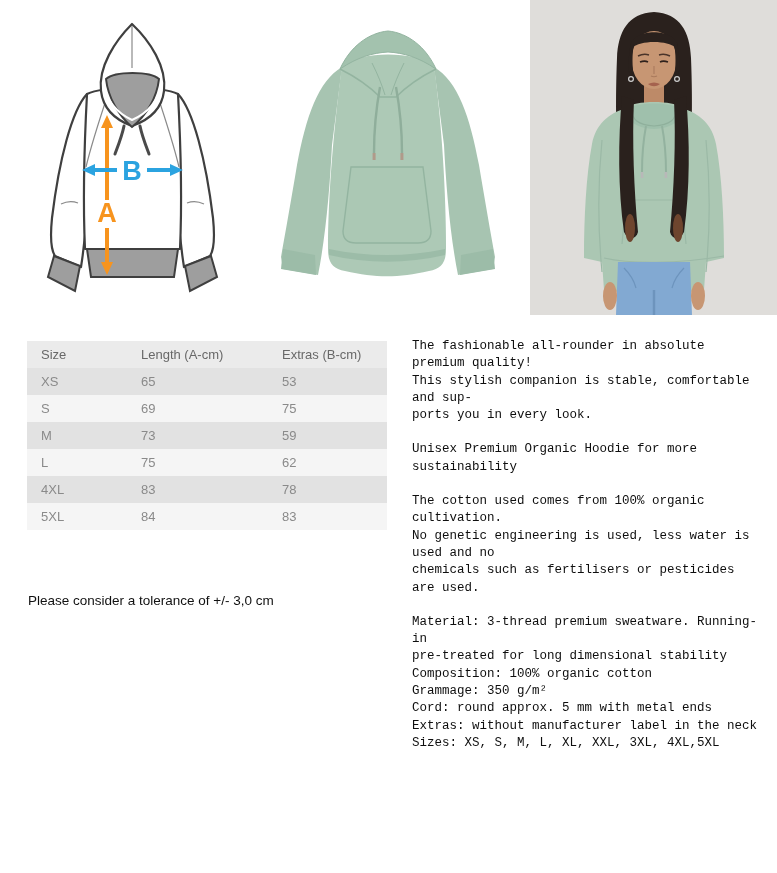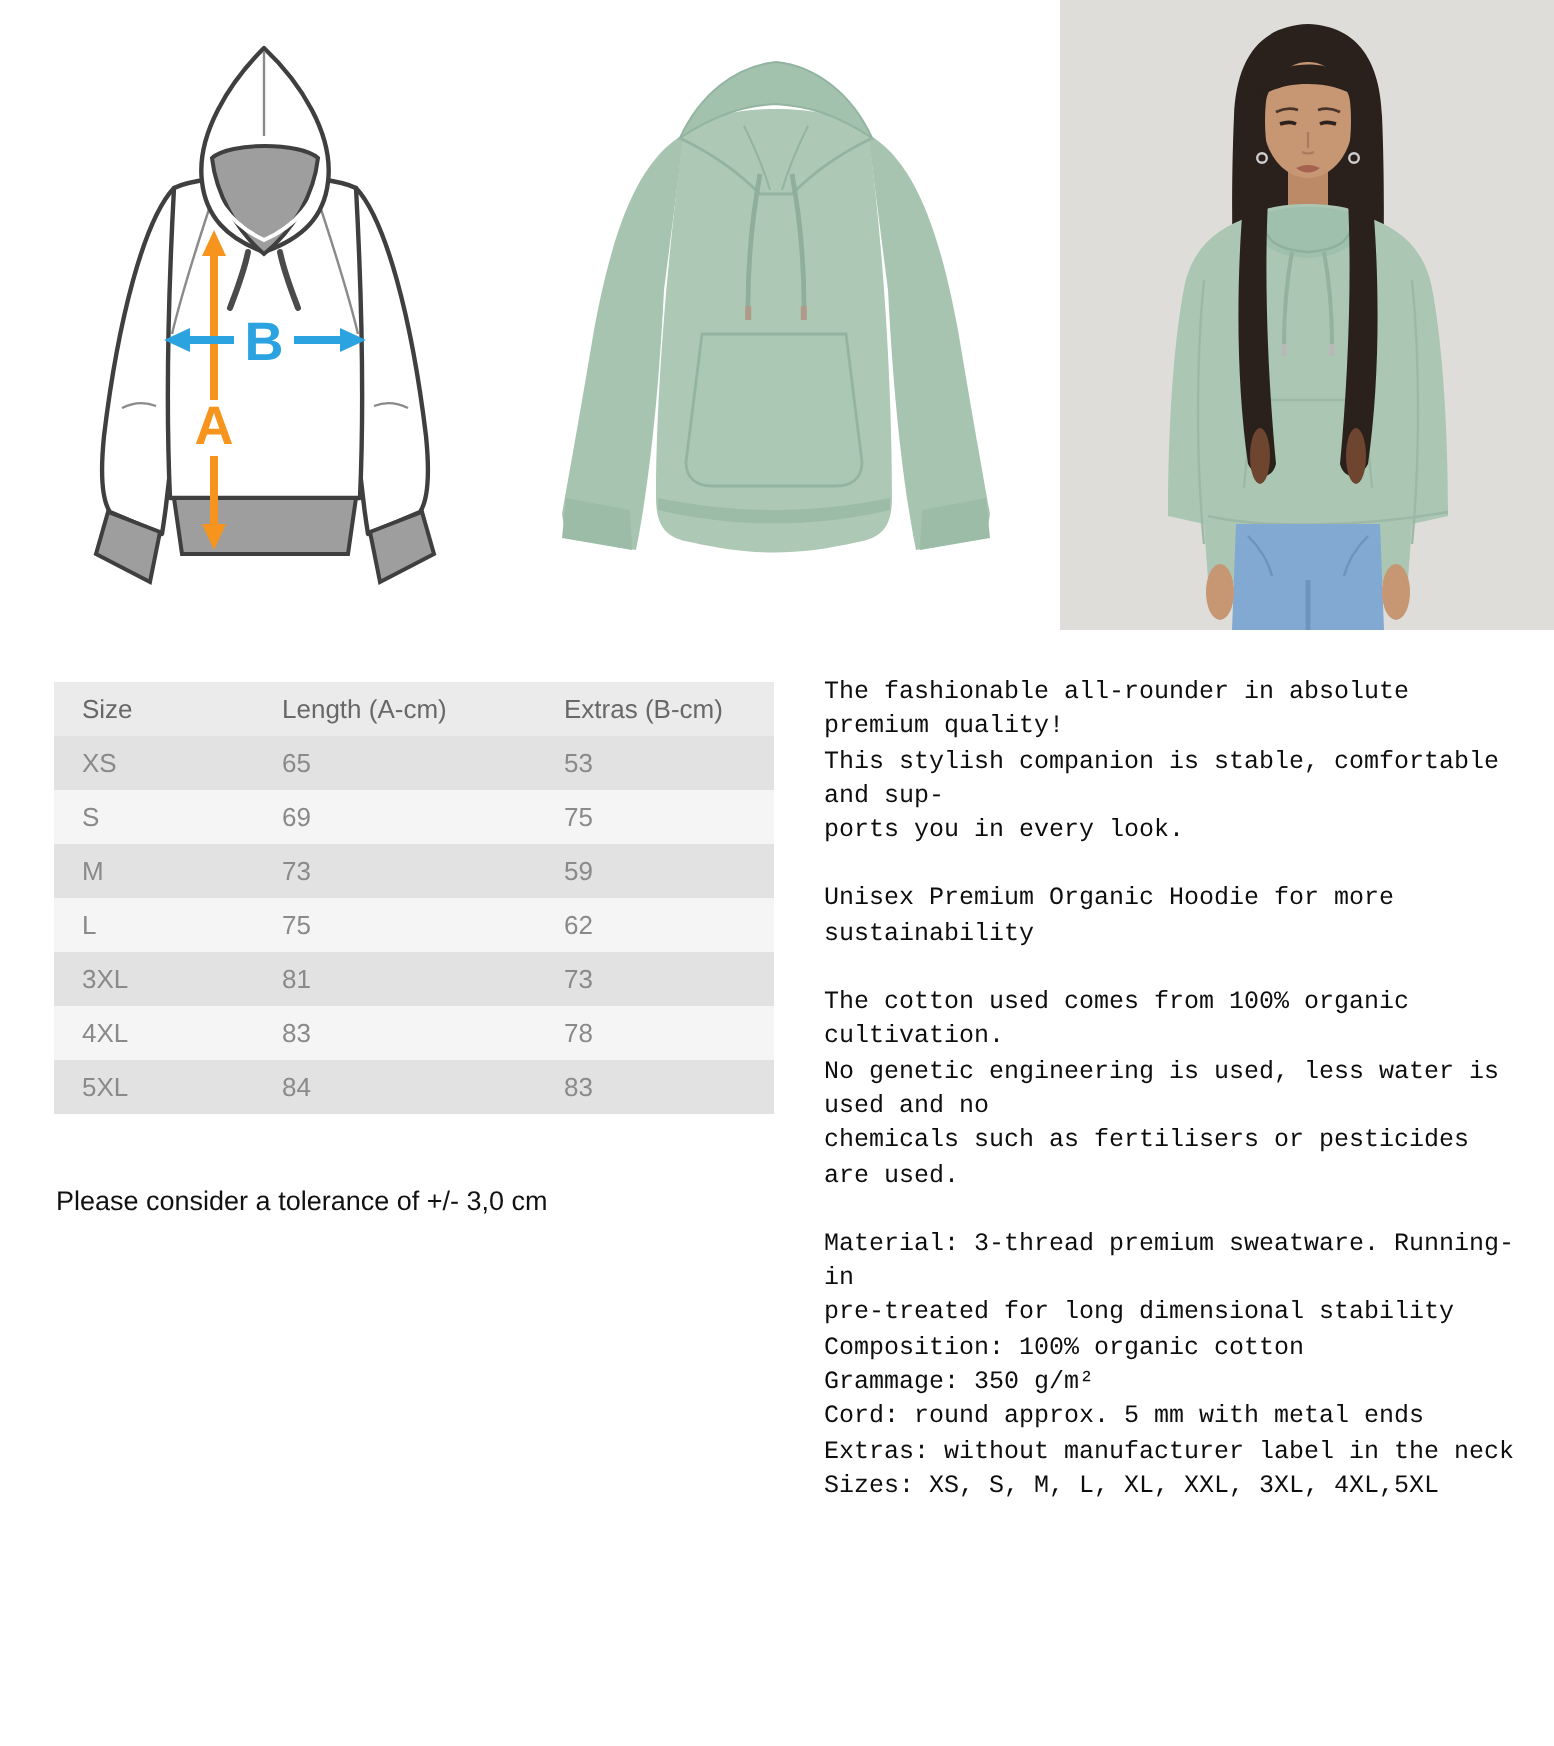--- a/index.html
+++ b/index.html
@@ -192,25 +192,20 @@
     </tr>
     <tr>
       <td>M</td>
       <td>73</td>
       <td>59</td>
     </tr>
     <tr>
       <td>L</td>
       <td>75</td>
       <td>62</td>
-    </tr>
-    <tr>
-      <td>3XL</td>
-      <td>81</td>
-      <td>73</td>
     </tr>
     <tr>
       <td>4XL</td>
       <td>83</td>
       <td>78</td>
     </tr>
     <tr>
       <td>5XL</td>
       <td>84</td>
       <td>83</td>

